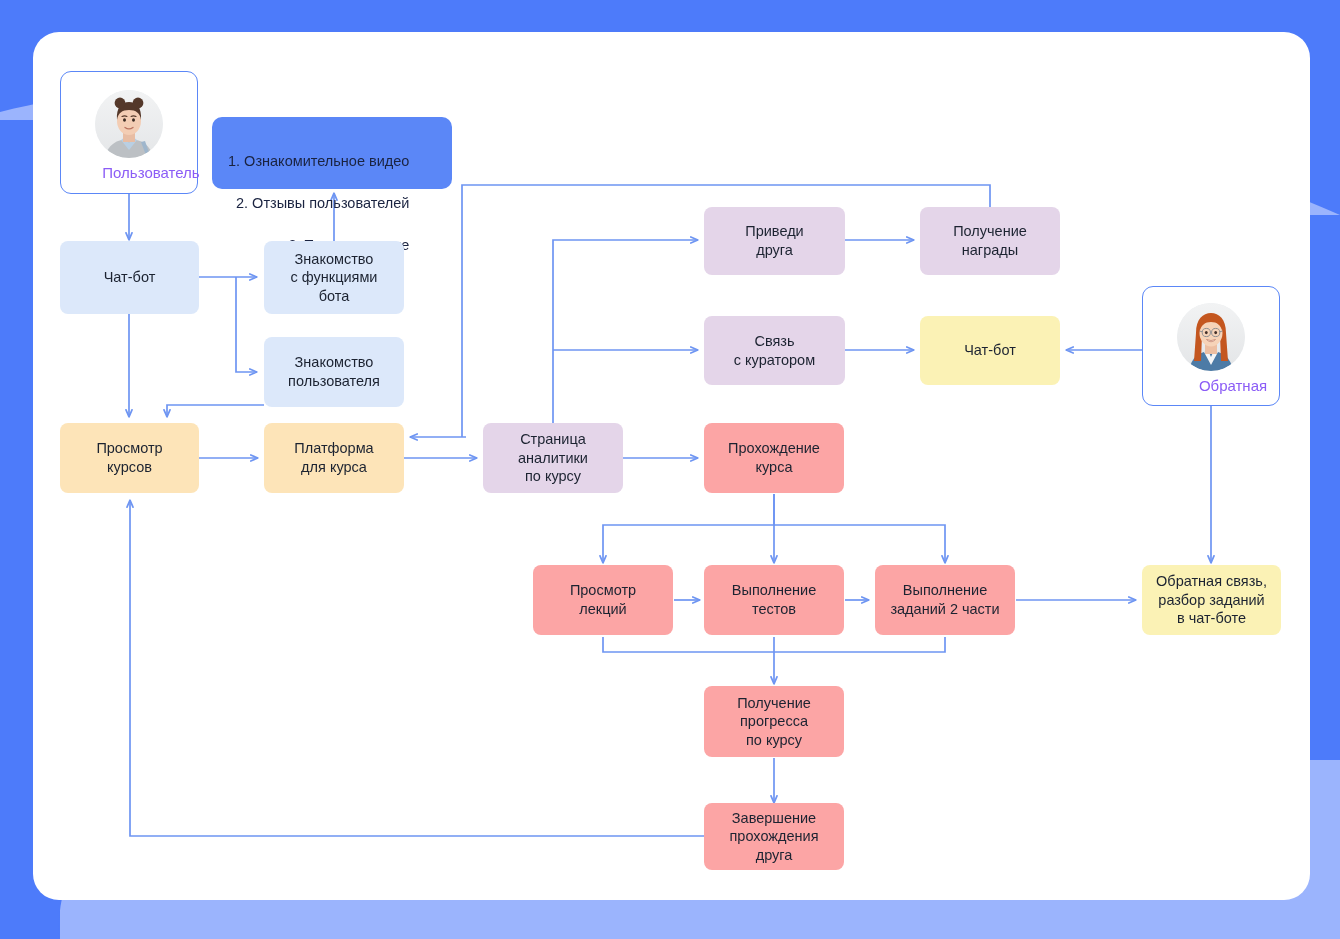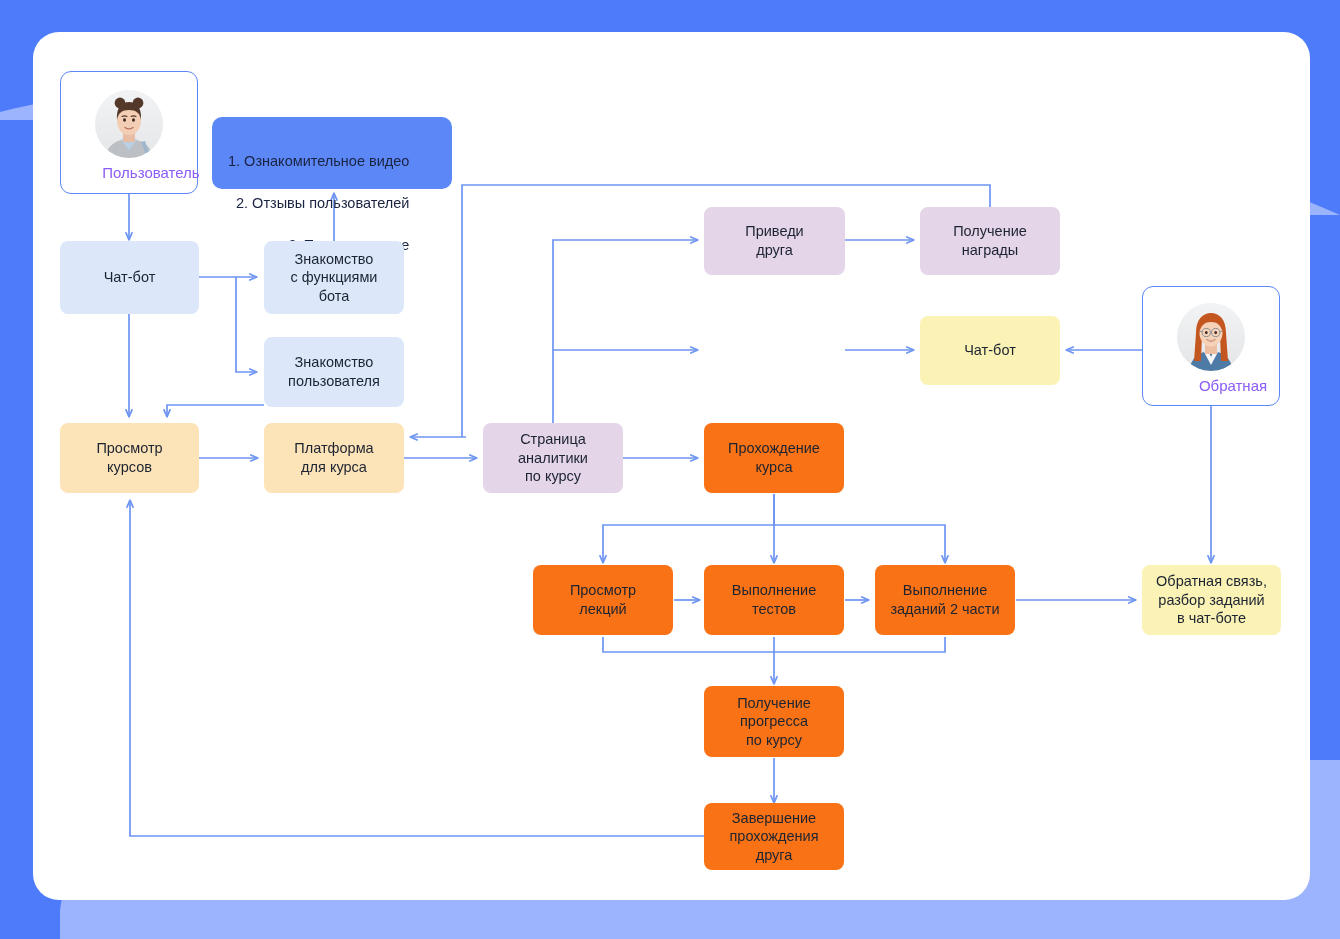--- a/index.html
+++ b/index.html
@@ -44,21 +44,21 @@
     border-radius: 8px;
     color: #1c2331;
     font-size: 14.5px;
     line-height: 1.28;
     padding: 4px 7px;
     white-space: pre-line;
   }
   .node.blue    { background: #dce8fa; }
   .node.orange  { background: #fde4b8; }
   .node.purple  { background: #e4d5e9; }
-  .node.green   { background: #f97316; }
+  .node.green   { background: #fca5a5; }
   .node.yellow  { background: #fbf2b5; }
 
   .node.accent {
     background: #5b87f7;
     color: #1a2340;
     border-radius: 10px;
     align-items: flex-start;
     justify-content: flex-start;
     text-align: left;
     padding: 13px 16px;
@@ -298,20 +298,22 @@
   <div class="node purple" style="left:483px; top:423px; width:140px; height:70px;">Страница
 аналитики
 по курсу</div>
 
   <div class="node purple" style="left:704px; top:207px; width:141px; height:68px;">Приведи
 друга</div>
 
   <div class="node purple" style="left:920px; top:207px; width:140px; height:68px;">Получение
 награды</div>
 
+  <div class="node purple" style="left:704px; top:316px; width:141px; height:69px;">Связь
+с куратором</div>
 
   <div class="node yellow" style="left:920px; top:316px; width:140px; height:69px;">Чат-бот</div>
 
   <div class="node green" style="left:704px; top:423px; width:140px; height:70px;">Прохождение
 курса</div>
 
   <div class="node green" style="left:533px; top:565px; width:140px; height:70px;">Просмотр
 лекций</div>
 
   <div class="node green" style="left:704px; top:565px; width:140px; height:70px;">Выполнение

